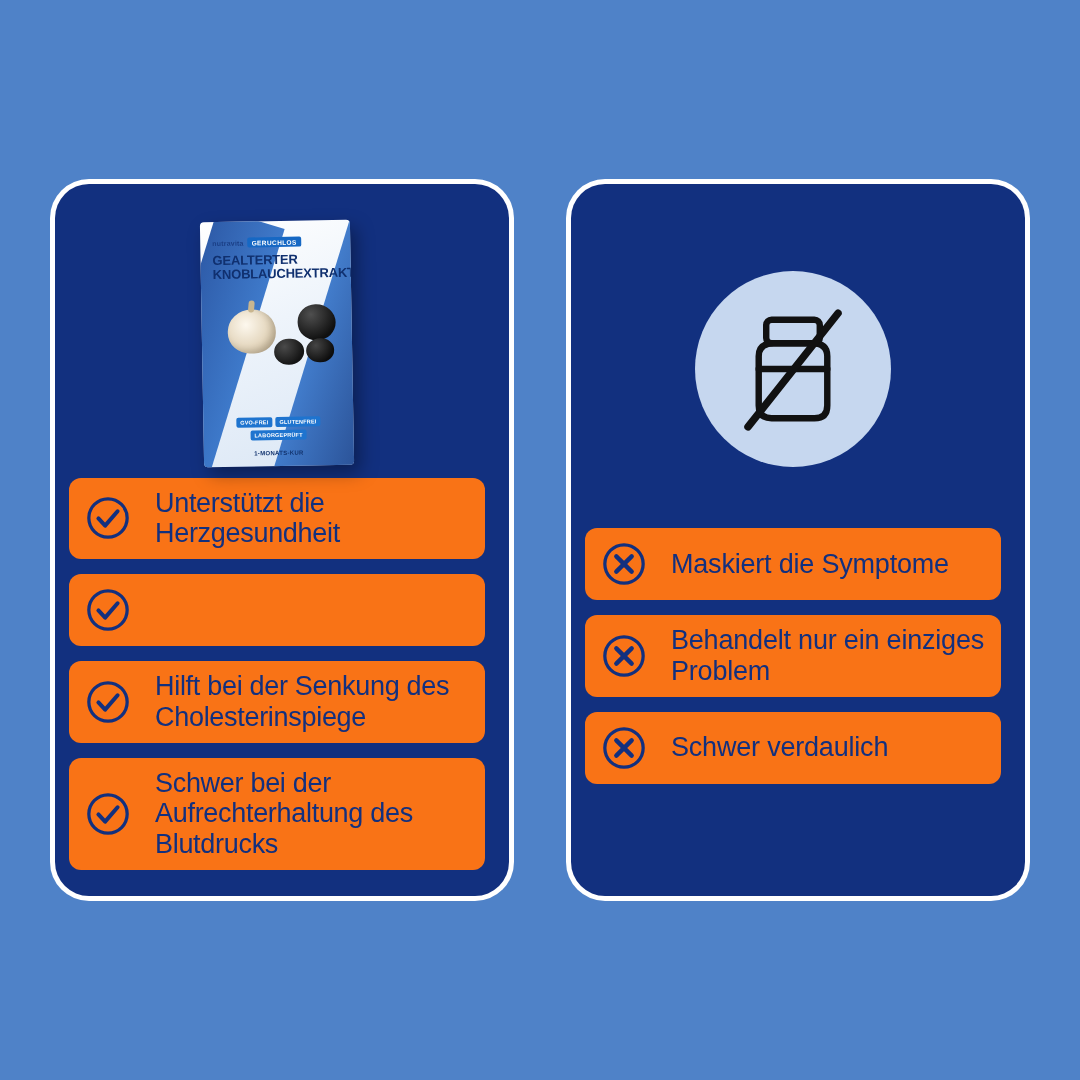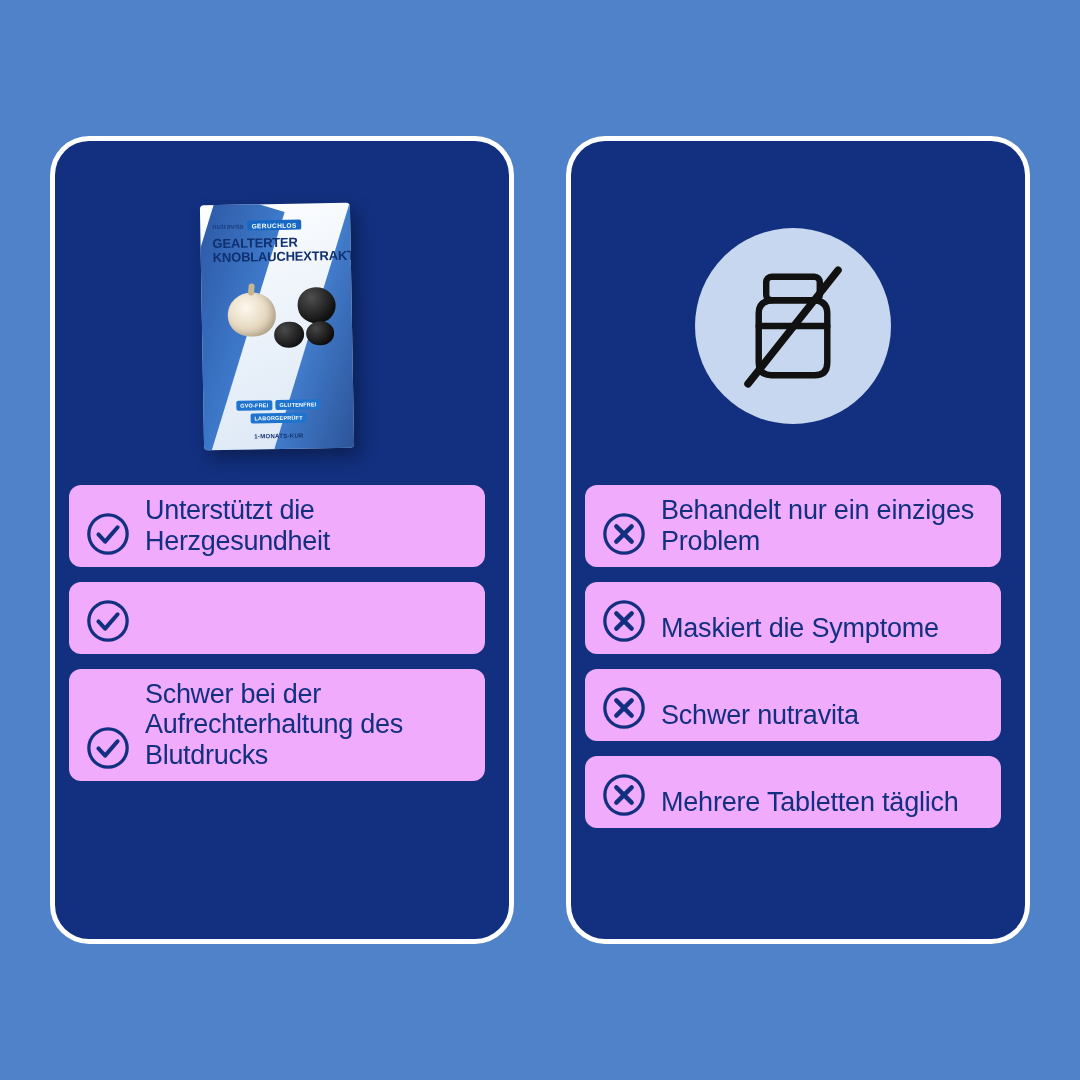--- a/index.html
+++ b/index.html
@@ -18,21 +18,21 @@
     width: 1080px;
     height: 1080px;
     display: flex;
     justify-content: center;
     align-items: center;
     gap: 62px;
   }
   .panel {
     position: relative;
     width: 454px;
-    height: 798px;
+    height: 712px;
     background: #12307f;
     border-radius: 34px;
     box-shadow: 0 0 0 5px #ffffff;
     display: flex;
     flex-direction: column;
     align-items: center;
     box-sizing: border-box;
     padding: 26px 32px 26px 22px;
   }
 
@@ -198,25 +198,25 @@
   
   .list {
     width: 100%;
     display: flex;
     flex-direction: column;
     gap: 15px;
     align-items: center;
   }
   .item {
     width: 416px;
-    background: #f0abfc;
+    background: #f97316;
     border-radius: 12px;
     display: flex;
-    align-items: flex-end;
-    gap: 14px;
+    align-items: center;
+    gap: 24px;
     padding: 10px 16px;
     box-sizing: border-box;
     min-height: 72px;
   }
   .mark {
     flex: 0 0 auto;
     width: 46px;
     height: 46px;
   }
   .item-text {
@@ -276,20 +276,29 @@
 
       <div class="item">
         <span class="mark">
           <svg viewBox="0 0 48 48" width="46" height="46">
             <circle cx="24" cy="24" r="20" fill="none" stroke="#12307f" stroke-width="3.4"></circle>
             <polyline points="14,24.5 21,32 34,17" fill="none" stroke="#12307f" stroke-width="4.2" stroke-linecap="round" stroke-linejoin="round"></polyline>
           </svg>
         </span>
       </div>
 
+      <div class="item">
+        <span class="mark">
+          <svg viewBox="0 0 48 48" width="46" height="46">
+            <circle cx="24" cy="24" r="20" fill="none" stroke="#12307f" stroke-width="3.4"></circle>
+            <polyline points="14,24.5 21,32 34,17" fill="none" stroke="#12307f" stroke-width="4.2" stroke-linecap="round" stroke-linejoin="round"></polyline>
+          </svg>
+        </span>
+        <span class="item-text">Hilft bei der Senkung des Cholesterinspiege</span>
+      </div>
 
       <div class="item">
         <span class="mark">
           <svg viewBox="0 0 48 48" width="46" height="46">
             <circle cx="24" cy="24" r="20" fill="none" stroke="#12307f" stroke-width="3.4"></circle>
             <polyline points="14,24.5 21,32 34,17" fill="none" stroke="#12307f" stroke-width="4.2" stroke-linecap="round" stroke-linejoin="round"></polyline>
           </svg>
         </span>
         <span class="item-text">Schwer bei der Aufrechterhaltung des Blutdrucks</span>
       </div>
@@ -315,52 +324,42 @@
     <div class="list">
 
       <div class="item">
         <span class="mark">
           <svg viewBox="0 0 48 48" width="46" height="46">
             <circle cx="24" cy="24" r="20" fill="none" stroke="#12307f" stroke-width="3.4"></circle>
             <line x1="16" y1="16" x2="32" y2="32" stroke="#12307f" stroke-width="4.6" stroke-linecap="round"></line>
             <line x1="32" y1="16" x2="16" y2="32" stroke="#12307f" stroke-width="4.6" stroke-linecap="round"></line>
           </svg>
         </span>
-        <span class="item-text">Behandelt nur ein einziges Problem</span>
+        <span class="item-text">Maskiert die Symptome</span>
       </div>
 
       <div class="item">
         <span class="mark">
           <svg viewBox="0 0 48 48" width="46" height="46">
             <circle cx="24" cy="24" r="20" fill="none" stroke="#12307f" stroke-width="3.4"></circle>
             <line x1="16" y1="16" x2="32" y2="32" stroke="#12307f" stroke-width="4.6" stroke-linecap="round"></line>
             <line x1="32" y1="16" x2="16" y2="32" stroke="#12307f" stroke-width="4.6" stroke-linecap="round"></line>
           </svg>
         </span>
-        <span class="item-text">Maskiert die Symptome</span>
+        <span class="item-text">Behandelt nur ein einziges Problem</span>
       </div>
 
       <div class="item">
         <span class="mark">
           <svg viewBox="0 0 48 48" width="46" height="46">
             <circle cx="24" cy="24" r="20" fill="none" stroke="#12307f" stroke-width="3.4"></circle>
             <line x1="16" y1="16" x2="32" y2="32" stroke="#12307f" stroke-width="4.6" stroke-linecap="round"></line>
             <line x1="32" y1="16" x2="16" y2="32" stroke="#12307f" stroke-width="4.6" stroke-linecap="round"></line>
           </svg>
         </span>
-        <span class="item-text">Schwer nutravita</span>
-      </div>
-
-      <div class="item">
-        <span class="mark">
-          <svg viewBox="0 0 48 48" width="46" height="46">
-            <circle cx="24" cy="24" r="20" fill="none" stroke="#12307f" stroke-width="3.4"></circle>
-            <line x1="16" y1="16" x2="32" y2="32" stroke="#12307f" stroke-width="4.6" stroke-linecap="round"></line>
-            <line x1="32" y1="16" x2="16" y2="32" stroke="#12307f" stroke-width="4.6" stroke-linecap="round"></line>
-          </svg>
-        </span>
-        <span class="item-text">Mehrere Tabletten täglich</span>
-      </div>
+        <span class="item-text">Schwer verdaulich</span>
+      </div>
+
 
     </div>
   </div>
 
 </div>
 
 </body></html>

